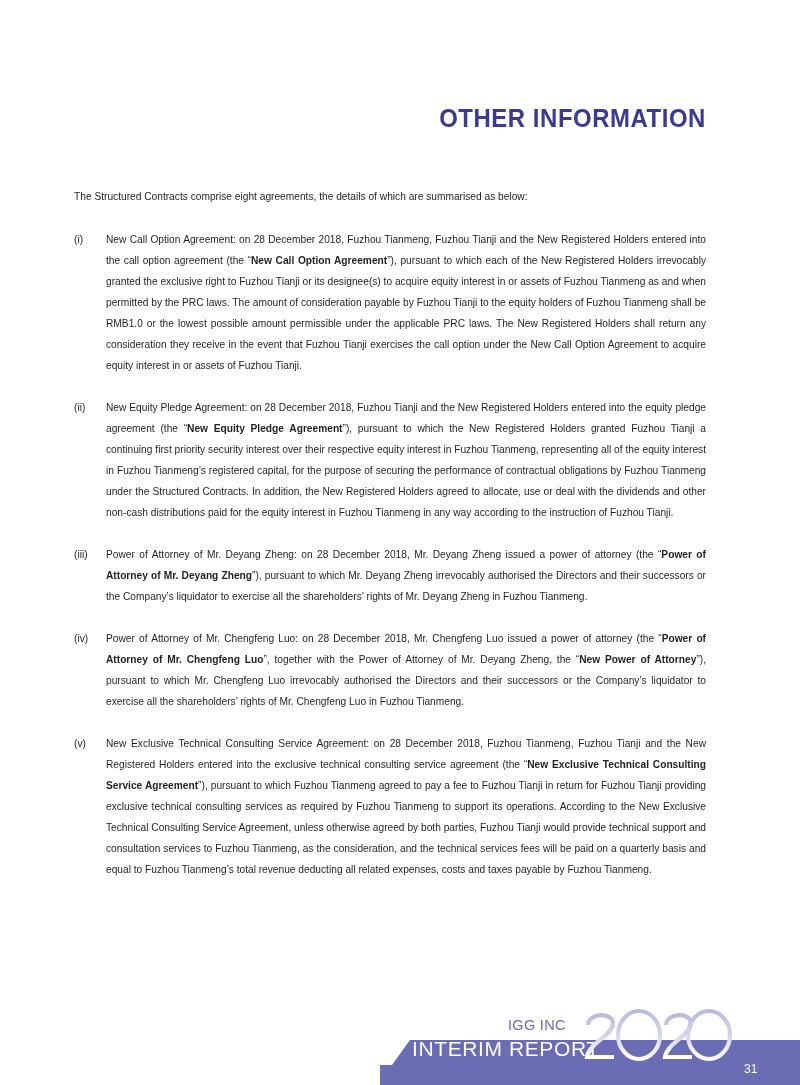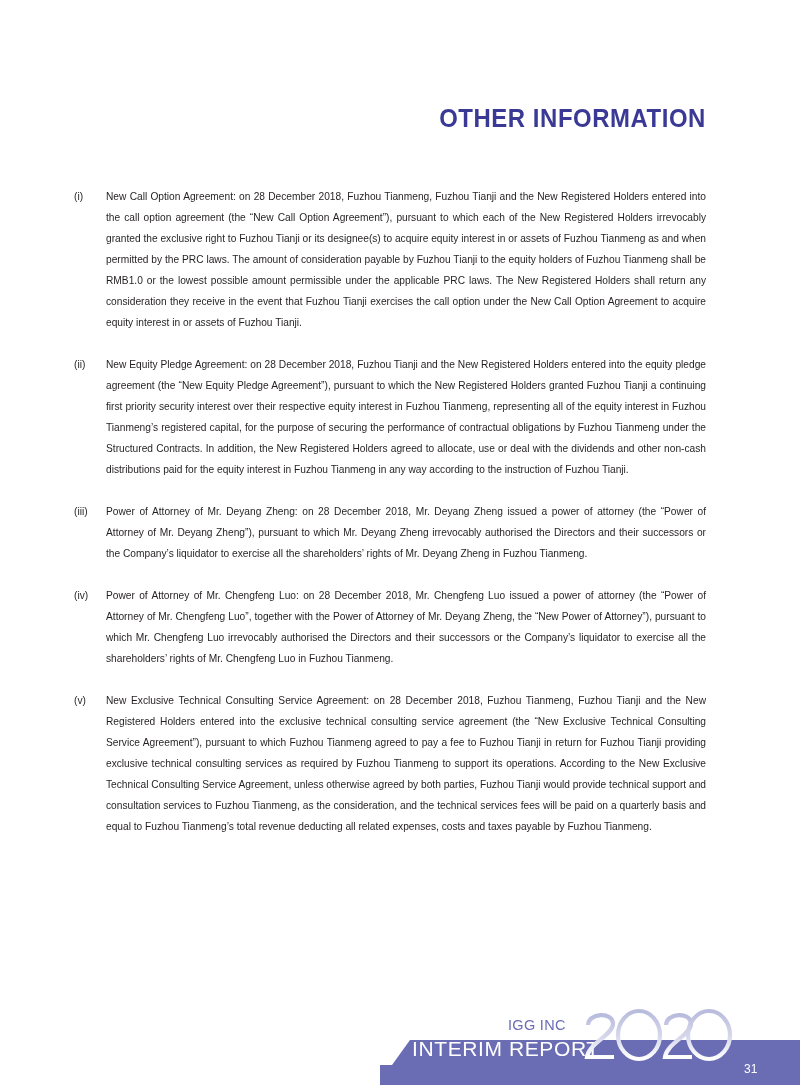--- a/index.html
+++ b/index.html
@@ -65,21 +65,21 @@
 
   .clause-body {
     flex: 1 1 auto;
     font-size: 10.2px;
     line-height: 21px;
     text-align: justify;
     text-justify: inter-word;
     color: #231f20;
   }
 
-  .clause-body b { font-weight: normal; }
+  .clause-body b { font-weight: bold; }
 
   
   .footer {
     position: absolute;
     left: 0;
     bottom: 0;
     width: 800px;
     height: 80px;
   }
 
@@ -143,20 +143,21 @@
     white-space: nowrap;
   }
 </style>
 </head>
 <body>
 
 <div class="page-title">OTHER INFORMATION</div>
 
 <div class="content">
 
+  <p class="intro">The Structured Contracts comprise eight agreements, the details of which are summarised as below:</p>
 
   <div class="clause">
     <div class="clause-marker">(i)</div>
     <div class="clause-body"><span>New Call Option Agreement: on 28 December 2018, Fuzhou Tianmeng, Fuzhou Tianji and the New Registered Holders entered into the call option agreement (the “</span><b>New Call Option Agreement</b><span>”), pursuant to which each of the New Registered Holders irrevocably granted the exclusive right to Fuzhou Tianji or its designee(s) to acquire equity interest in or assets of Fuzhou Tianmeng as and when permitted by the PRC laws. The amount of consideration payable by Fuzhou Tianji to the equity holders of Fuzhou Tianmeng shall be RMB1.0 or the lowest possible amount permissible under the applicable PRC laws. The New Registered Holders shall return any consideration they receive in the event that Fuzhou Tianji exercises the call option under the New Call Option Agreement to acquire equity interest in or assets of Fuzhou Tianji.</span></div>
   </div>
 
   <div class="clause">
     <div class="clause-marker">(ii)</div>
     <div class="clause-body"><span>New Equity Pledge Agreement: on 28 December 2018, Fuzhou Tianji and the New Registered Holders entered into the equity pledge agreement (the “</span><b>New Equity Pledge Agreement</b><span>”), pursuant to which the New Registered Holders granted Fuzhou Tianji a continuing first priority security interest over their respective equity interest in Fuzhou Tianmeng, representing all of the equity interest in Fuzhou Tianmeng’s registered capital, for the purpose of securing the performance of contractual obligations by Fuzhou Tianmeng under the Structured Contracts. In addition, the New Registered Holders agreed to allocate, use or deal with the dividends and other non-cash distributions paid for the equity interest in Fuzhou Tianmeng in any way according to the instruction of Fuzhou Tianji.</span></div>
   </div>

